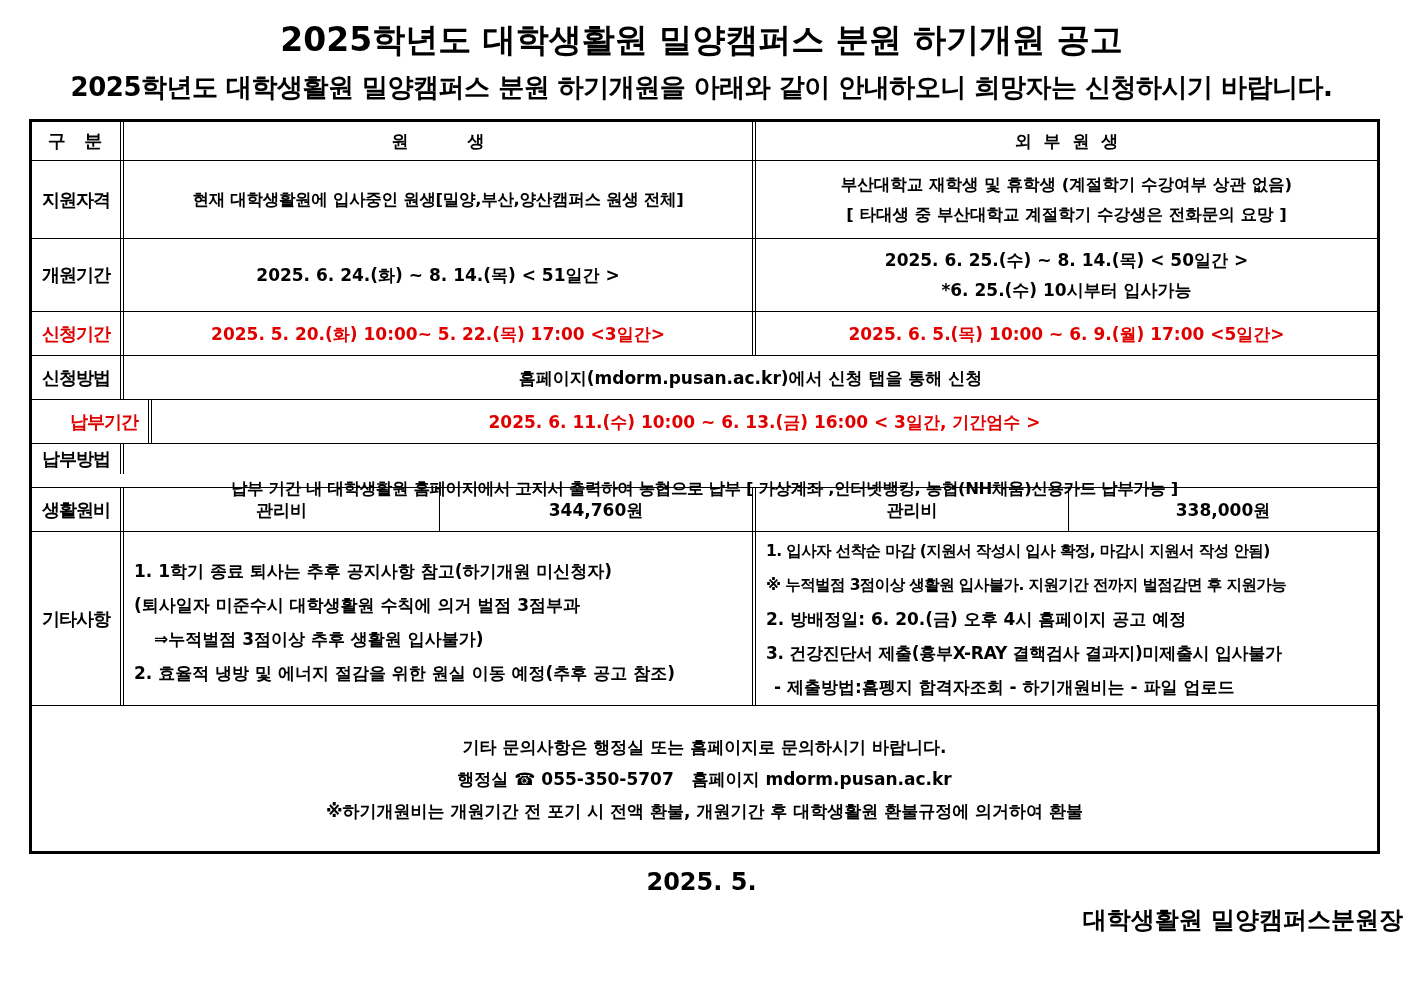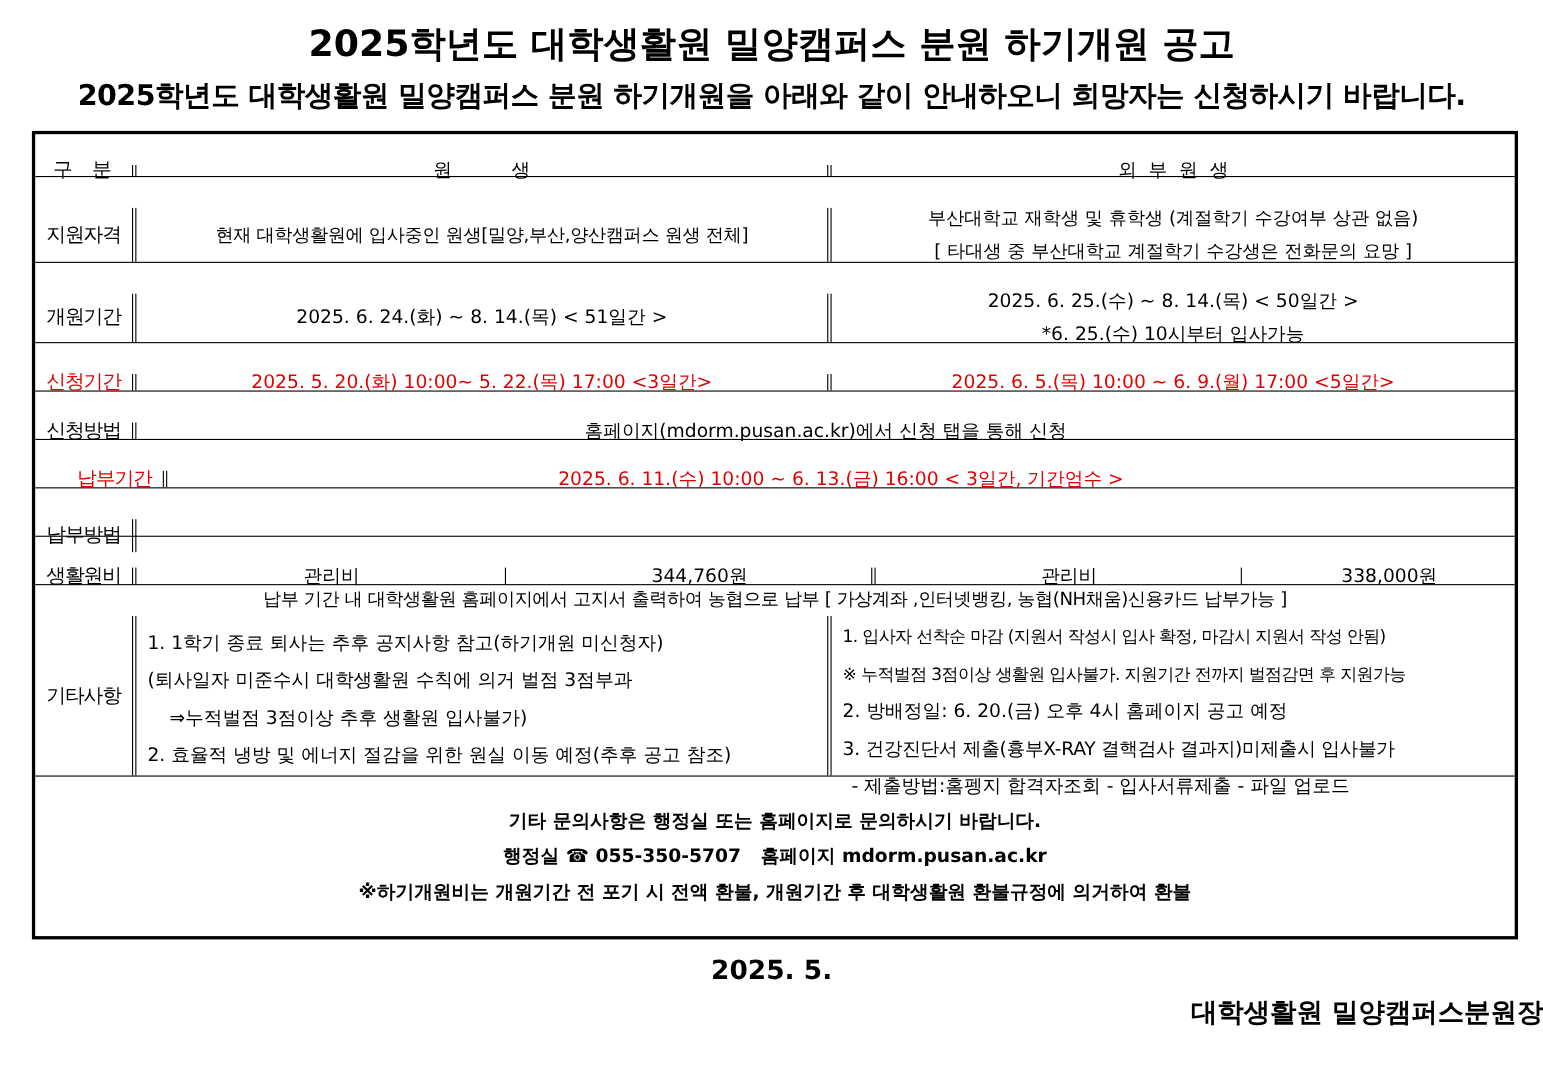--- a/index.html
+++ b/index.html
@@ -17,23 +17,22 @@
     font-size: 26px; font-weight: bold; line-height: 38px; letter-spacing: -0.5px;
   }
   .notice-table {
     position: absolute; left: 29px; top: 119px; width: 1351px;
     border: 3px solid #000; box-sizing: border-box;
   }
   .row { display: flex; border-bottom: 1px solid #000; box-sizing: border-box; }
   .row:last-child { border-bottom: none; }
   .cell {
     display: flex; flex-direction: column; justify-content: center; align-items: center;
-    text-align: center; box-sizing: border-box; font-weight: normal; font-size: 17px;
+    text-align: center; box-sizing: border-box; font-weight: bold; font-size: 17px;
     line-height: 30px;
-    margin-top: 28px;
   }
   .label { width: 92px; border-right: 4px double #000; font-size: 18px; letter-spacing: -1px; }
   .col-left { width: 632px; border-right: 4px double #000; }
   .col-right { flex: 1; }
   .col-full { flex: 1; }
   .red { color: #e00000; }
   .underline { text-decoration: underline; text-decoration-color: #000; }
   .sub-left-a { width: 316px; border-right: 1px solid #000; }
   .sub-left-b { width: 316px; border-right: 4px double #000; }
   .sub-right-a { width: 313px; border-right: 1px solid #000; }
@@ -101,42 +100,42 @@
   <div class="row" style="height:44px;padding-left:28px;">
     <div class="cell label red">납부기간</div>
     <div class="cell col-full red">2025. 6. 11.(수) 10:00 ~ 6. 13.(금) 16:00 &lt; 3일간, 기간엄수 &gt;</div>
   </div>
 
   <div class="row" style="height:44px;flex-direction:column;">
     <div class="cell label">납부방법</div>
     <div class="cell col-full" style="font-size:16.5px; letter-spacing:-0.4px; white-space:nowrap;">납부 기간 내 대학생활원 홈페이지에서 고지서 출력하여 농협으로 납부 [ 가상계좌 ,인터넷뱅킹, 농협(NH채움)신용카드 납부가능 ]</div>
   </div>
 
-  <div class="row" style="height:44px;gap:20px;">
+  <div class="row" style="height:44px;">
     <div class="cell label">생활원비</div>
     <div class="cell sub-left-a">관리비</div>
     <div class="cell sub-left-b">344,760원</div>
     <div class="cell sub-right-a">관리비</div>
     <div class="cell sub-right-b">338,000원</div>
   </div>
 
   <div class="row" style="height:174px;">
     <div class="cell label">기타사항</div>
     <div class="cell col-left left-align" style="padding-top:6px;">
       <span class="misc-line">1. 1학기 종료 퇴사는 추후 공지사항 참고(하기개원 미신청자)</span>
       <span class="misc-line">(퇴사일자 미준수시 대학생활원 수칙에 의거 벌점 3점부과</span>
       <span class="misc-line" style="padding-left:20px;">⇒누적벌점 3점이상 추후 생활원 입사불가)</span>
       <span class="misc-line">2. 효율적 냉방 및 에너지 절감을 위한 원실 이동 예정(추후 공고 참조)</span>
     </div>
     <div class="cell col-right left-align" style="padding-left:10px; justify-content:flex-start; padding-top:2px;">
       <span class="misc-line" style="font-size:15.5px; letter-spacing:-0.6px;">1.  입사자 선착순 마감 (지원서 작성시 입사 확정, 마감시 지원서 작성 안됨)</span>
       <span class="misc-line" style="font-size:15.5px; letter-spacing:-0.6px;">※ 누적벌점 3점이상 생활원 입사불가. 지원기간 전까지 벌점감면 후 지원가능</span>
       <span class="misc-line">2.  방배정일: 6. 20.(금) 오후 4시 홈페이지 공고 예정</span>
       <span class="misc-line" style="letter-spacing:-0.3px;">3.  건강진단서 제출(흉부X-RAY 결핵검사 결과지)미제출시 입사불가</span>
-      <span class="misc-line" style="padding-left:8px;"> - 제출방법:홈펭지 합격자조회 - 입사서류제출 - 파일 업로드</span>
+      <span class="misc-line" style="padding-left:8px;"> - 제출방법:홈펭지 합격자조회 - 하기개원비는 - 파일 업로드</span>
     </div>
   </div>
 
   <div class="row">
     <div class="footer-box col-full">
       <span>기타 문의사항은 행정실 또는 홈페이지로 문의하시기 바랍니다.</span>
       <span style="white-space:pre;">행정실 ☎ 055-350-5707   홈페이지 mdorm.pusan.ac.kr</span>
       <span>※하기개원비는 개원기간 전 포기 시 전액 환불, 개원기간 후 대학생활원 환불규정에 의거하여 환불</span>
     </div>
   </div>

